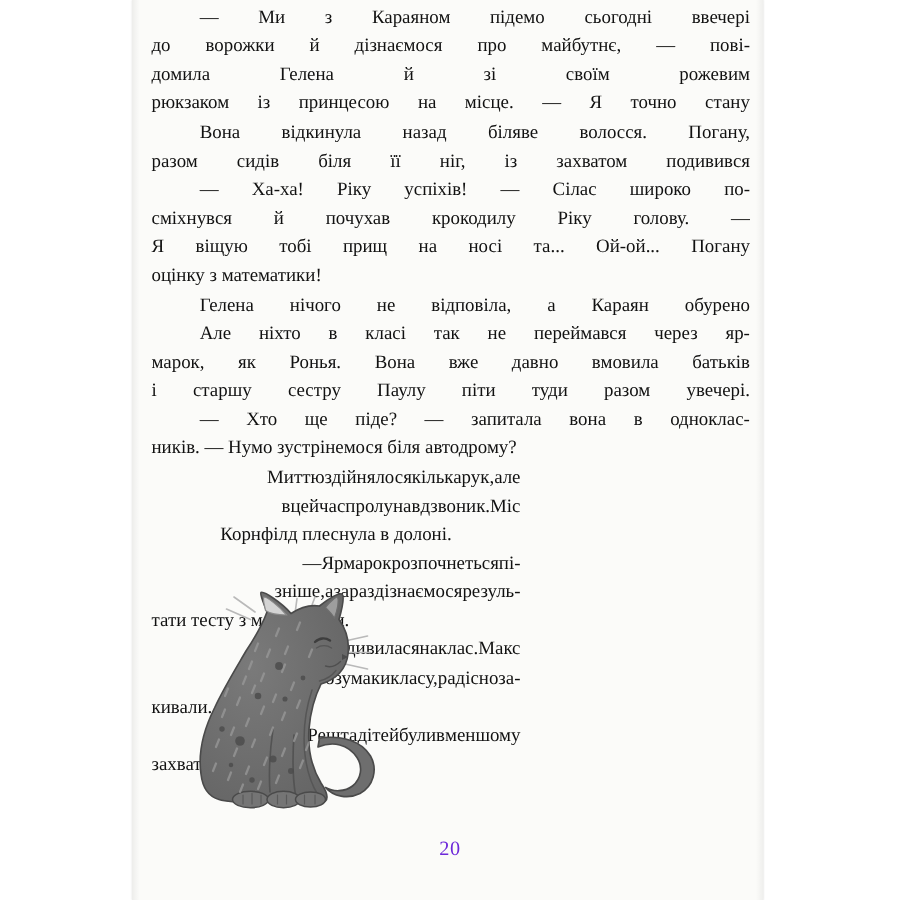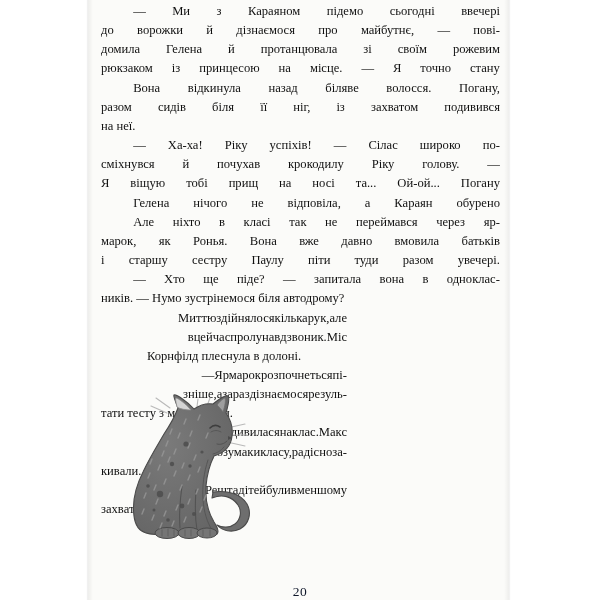--- a/index.html
+++ b/index.html
@@ -86,25 +86,25 @@
     left: 118px;
     top: 394px;
     width: 152px;
     height: 152px;
   }
 
   
   .folio {
     position: absolute;
     left: 0;
-    top: 584px;
+    top: 558px;
     width: 600px;
     text-align: center;
     font-size: 13.5px;
-    color: #0f172a;
+    color: #6d28d9;
     letter-spacing: 0.5px;
   }
 </style>
 </head>
 <body>
 
 <div id="page">
 
   <div class="sheet"></div>
   <div class="sheet-gutter"></div>
@@ -128,21 +128,20 @@
           <span>дізнаємося</span>
           <span>про</span>
           <span>майбутнє,</span>
           <span>—</span>
           <span>пові-</span>
         </span>
         <span class="ln j">
           <span>домила</span>
           <span>Гелена</span>
           <span>й</span>
-          <span>протанцювала</span>
           <span>зі</span>
           <span>своїм</span>
           <span>рожевим</span>
         </span>
         <span class="ln j">
           <span>рюкзаком</span>
           <span>із</span>
           <span>принцесою</span>
           <span>на</span>
           <span>місце.</span>
@@ -164,21 +163,20 @@
         <span class="ln j">
           <span>разом</span>
           <span>сидів</span>
           <span>біля</span>
           <span>її</span>
           <span>ніг,</span>
           <span>із</span>
           <span>захватом</span>
           <span>подивився</span>
         </span>
-        <span class="ln">на неї.</span>
       </p>
       <p class="noindent">
         <span class="ln j ind">
           <span>—</span>
           <span>Ха-ха!</span>
           <span>Ріку</span>
           <span>успіхів!</span>
           <span>—</span>
           <span>Сілас</span>
           <span>широко</span>
@@ -197,20 +195,21 @@
           <span>Я</span>
           <span>віщую</span>
           <span>тобі</span>
           <span>прищ</span>
           <span>на</span>
           <span>носі</span>
           <span>та...</span>
           <span>Ой-ой...</span>
           <span>Погану</span>
         </span>
+        <span class="ln">оцінку з математики!</span>
       </p>
       <p class="noindent">
         <span class="ln j ind">
           <span>Гелена</span>
           <span>нічого</span>
           <span>не</span>
           <span>відповіла,</span>
           <span>а</span>
           <span>Караян</span>
           <span>обурено</span>

